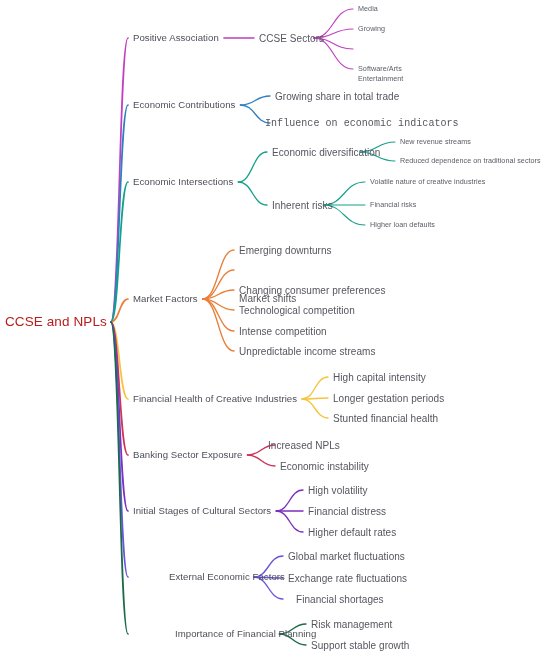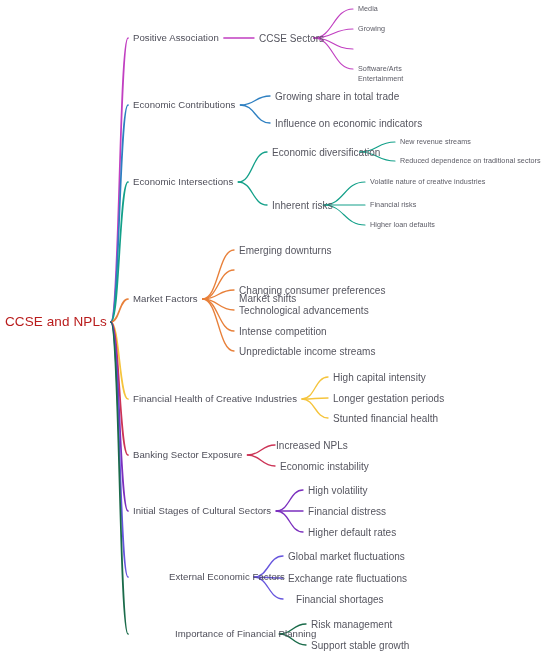--- a/index.html
+++ b/index.html
@@ -66,42 +66,42 @@
 <div id="labels">
     <div class="lbl root-label" style="left: 5px; top: 315px;">CCSE and NPLs</div>
     <div class="lbl l1" style="left: 133px; top: 33px;">Positive Association</div>
     <div class="lbl l2" style="left: 259px; top: 34px;">CCSE Sectors</div>
     <div class="lbl l3" style="left: 358px; top: 5px;">Media</div>
     <div class="lbl l3" style="left: 358px; top: 25px;">Growing</div>
     <div class="lbl l3" style="left: 358px; top: 32px; margin-top: 43px;">Entertainment</div>
     <div class="lbl l3" style="left: 358px; top: 65px;">Software/Arts</div>
     <div class="lbl l1" style="left: 133px; top: 100px;">Economic Contributions</div>
     <div class="lbl l2" style="left: 275px; top: 92px;">Growing share in total trade</div>
-    <div class="lbl l2" style="left: 275px; top: 119px;">Influence on economic indicators</div>
+    <div class="lbl l2" style="left: 265px; top: 119px; font-family: Liberation Mono, monospace;">Influence on economic indicators</div>
     <div class="lbl l1" style="left: 133px; top: 177px;">Economic Intersections</div>
     <div class="lbl l2" style="left: 272px; top: 148px;">Economic diversification</div>
     <div class="lbl l3" style="left: 400px; top: 138px;">New revenue streams</div>
     <div class="lbl l3" style="left: 400px; top: 157px;">Reduced dependence on traditional sectors</div>
     <div class="lbl l2" style="left: 272px; top: 201px;">Inherent risks</div>
     <div class="lbl l3" style="left: 370px; top: 178px;">Volatile nature of creative industries</div>
     <div class="lbl l3" style="left: 370px; top: 201px;">Financial risks</div>
     <div class="lbl l3" style="left: 370px; top: 221px;">Higher loan defaults</div>
     <div class="lbl l1" style="left: 133px; top: 294px;">Market Factors</div>
     <div class="lbl l2" style="left: 239px; top: 246px;">Emerging downturns</div>
     <div class="lbl l2" style="left: 239px; top: 266px; margin-top: 28px;">Market shifts</div>
     <div class="lbl l2" style="left: 239px; top: 286px;">Changing consumer preferences</div>
-    <div class="lbl l2" style="left: 239px; top: 306px;">Technological advancements</div>
+    <div class="lbl l2" style="left: 239px; top: 306px;">Technological competition</div>
     <div class="lbl l2" style="left: 239px; top: 327px;">Intense competition</div>
     <div class="lbl l2" style="left: 239px; top: 347px;">Unpredictable income streams</div>
     <div class="lbl l1" style="left: 133px; top: 394px;">Financial Health of Creative Industries</div>
     <div class="lbl l2" style="left: 333px; top: 373px;">High capital intensity</div>
     <div class="lbl l2" style="left: 333px; top: 394px;">Longer gestation periods</div>
     <div class="lbl l2" style="left: 333px; top: 414px;">Stunted financial health</div>
     <div class="lbl l1" style="left: 133px; top: 450px;">Banking Sector Exposure</div>
-    <div class="lbl l2" style="left: 276px; top: 441px;">Increased NPLs</div>
+    <div class="lbl l2" style="left: 268px; top: 441px;">Increased NPLs</div>
     <div class="lbl l2" style="left: 280px; top: 462px;">Economic instability</div>
     <div class="lbl l1" style="left: 133px; top: 506px;">Initial Stages of Cultural Sectors</div>
     <div class="lbl l2" style="left: 308px; top: 486px;">High volatility</div>
     <div class="lbl l2" style="left: 308px; top: 507px;">Financial distress</div>
     <div class="lbl l2" style="left: 308px; top: 528px;">Higher default rates</div>
     <div class="lbl l1" style="left: 133px; top: 572px; padding-left: 36px;">External Economic Factors</div>
     <div class="lbl l2" style="left: 288px; top: 552px;">Global market fluctuations</div>
     <div class="lbl l2" style="left: 288px; top: 574px;">Exchange rate fluctuations</div>
     <div class="lbl l2" style="left: 296px; top: 595px;">Financial shortages</div>
     <div class="lbl l1" style="left: 133px; top: 629px; padding-left: 42px;">Importance of Financial Planning</div>

